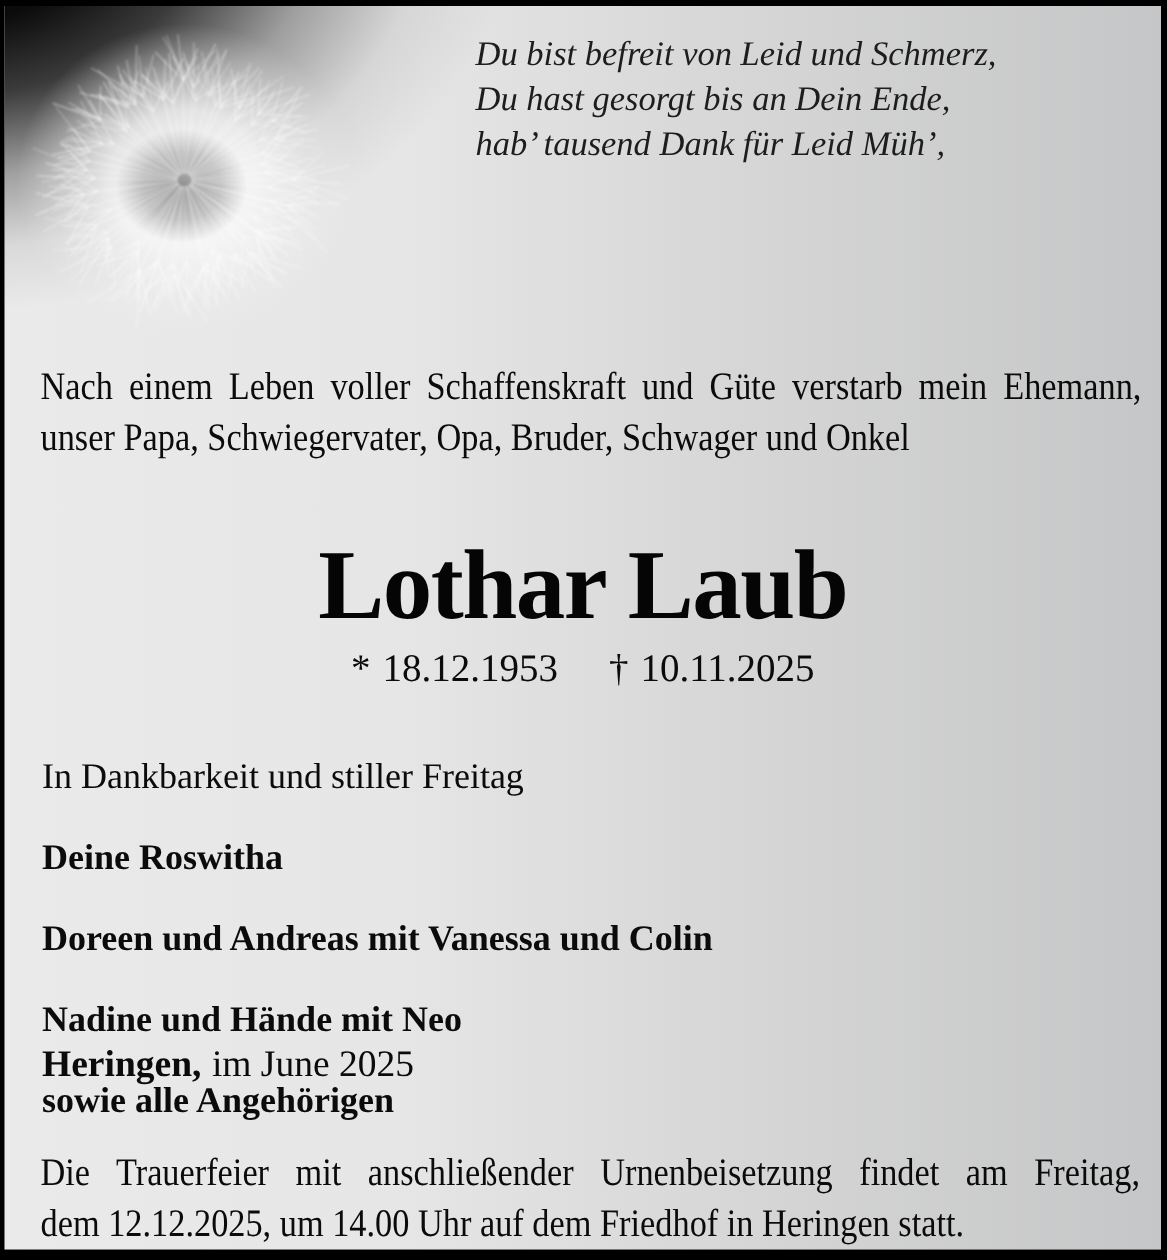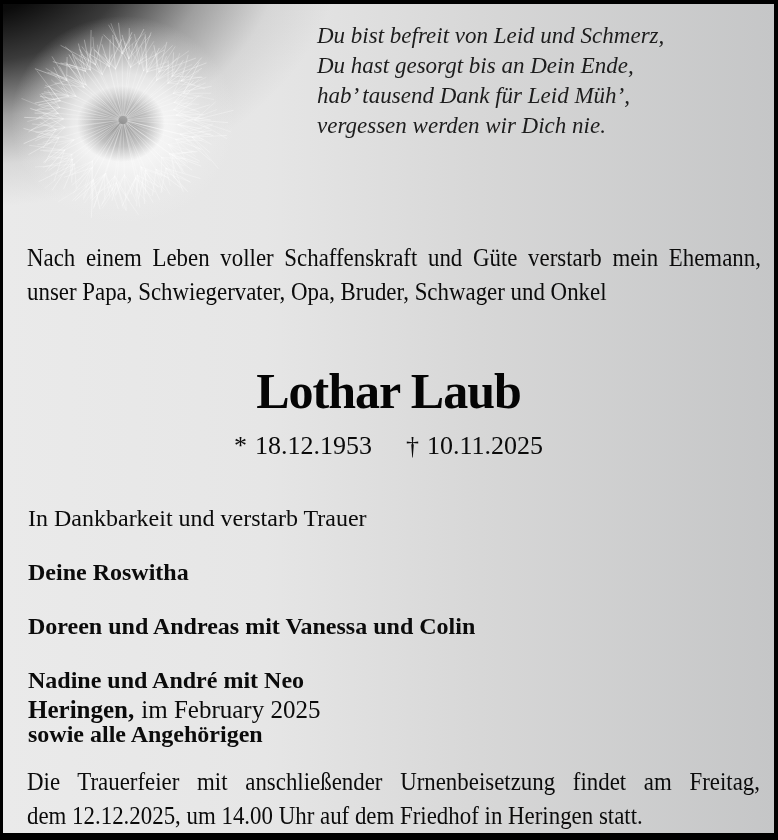--- a/index.html
+++ b/index.html
@@ -30,21 +30,21 @@
     white-space:nowrap;
   }
   .intro{
     position:absolute;left:24px;top:237px;width:834px;
     transform:scaleX(0.88);transform-origin:0 0;
     font-size:26px;line-height:34px;color:#0b0b0b;
   }
   .just{text-align:justify;text-align-last:justify;}
   .name{
     position:absolute;left:0;right:0;top:352px;margin:0;
-    text-align:center;font-size:50px;line-height:70px;
+    text-align:center;font-size:66px;line-height:70px;
     font-weight:bold;letter-spacing:-1px;color:#050505;
   }
   .dates{
     position:absolute;left:0;right:0;top:427px;
     display:flex;justify-content:center;gap:34px;
     font-size:26px;line-height:30px;
   }
   .dates .sym{margin-right:8px;}
   .mourners{position:absolute;left:25px;top:499px;font-size:24px;line-height:30px;}
   .mourners .bold-line{font-weight:bold;margin-top:24px;}
@@ -455,49 +455,48 @@
           <line x1="173.4" y1="111.1" x2="207.4" y2="115.9" stroke="rgba(255,255,255,0.54)" stroke-width="0.7" stroke-linecap="round"></line>
           <line x1="173.4" y1="111.1" x2="205.9" y2="124.8" stroke="rgba(255,255,255,0.48)" stroke-width="0.7" stroke-linecap="round"></line>
         </g>
     </svg>
   </div>
 
   <div class="poem">
     <div>Du bist befreit von Leid und Schmerz,</div>
     <div>Du hast gesorgt bis an Dein Ende,</div>
     <div>hab’ tausend Dank für Leid Müh’,</div>
-    <div>vergessen werden wir Dich nie.</div>
   </div>
 
   <div class="intro">
     <div class="just">Nach einem Leben voller Schaffenskraft und Güte verstarb mein Ehemann,</div>
     <div>unser Papa, Schwiegervater, Opa, Bruder, Schwager und Onkel</div>
   </div>
 
   <h1 class="name">Lothar Laub</h1>
 
   <div class="dates">
     <span>
       <span class="sym">*</span><span>18.12.1953</span>
     </span>
     <span>
       <span class="sym">†</span><span>10.11.2025</span>
     </span>
   </div>
 
   <div class="mourners">
-    <div>In Dankbarkeit und verstarb Trauer</div>
+    <div>In Dankbarkeit und stiller Freitag</div>
     <div class="bold-line">Deine Roswitha</div>
     <div class="bold-line">Doreen und Andreas mit Vanessa und Colin</div>
-    <div class="bold-line">Nadine und André mit Neo</div>
+    <div class="bold-line">Nadine und Hände mit Neo</div>
     <div class="bold-line">sowie alle Angehörigen</div>
   </div>
 
   <div class="place-line">
-    <span class="place">Heringen,</span><span>im February 2025</span>
+    <span class="place">Heringen,</span><span>im June 2025</span>
   </div>
 
   <div class="funeral">
     <div class="just">Die Trauerfeier mit anschließender Urnenbeisetzung findet am Freitag,</div>
     <div>dem 12.12.2025, um 14.00 Uhr auf dem Friedhof in Heringen statt.</div>
   </div>
 
 </div>
 
 </body></html>

